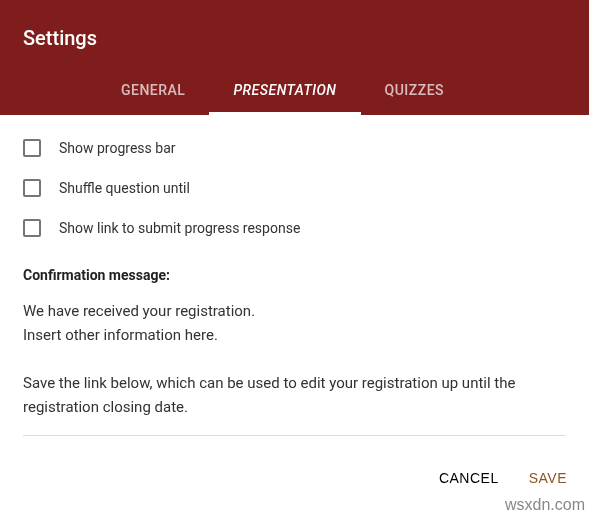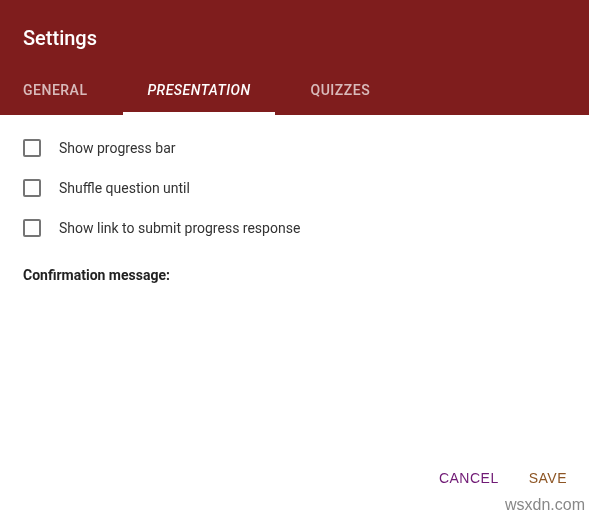--- a/index.html
+++ b/index.html
@@ -22,22 +22,23 @@
       color: #fff;
       padding: 0;
     }
     .title {
       font-size: 20px;
       font-weight: 500;
       padding: 26px 23px 18px;
     }
     .tabs {
       display: flex;
-      gap: 12px;
+      gap: 0;
       padding: 0 23px;
+      justify-content: center;
     }
     .tab {
       padding: 14px 24px 14px;
       font-size: 14px;
       font-weight: 500;
       letter-spacing: 0.5px;
       cursor: pointer;
       color: rgba(255,255,255,0.7);
       border-bottom: 3px solid transparent;
       position: relative;
@@ -93,21 +94,21 @@
     }
     .btn {
       font-size: 14px;
       font-weight: 500;
       letter-spacing: 0.5px;
       cursor: pointer;
       padding: 8px 0;
       border: none;
       background: none;
     }
-    .btn-cancel { color: #701a75; }
+    .btn-cancel { color: #000000; }
     .btn-save { color: #8d5524; }
     .watermark {
       position: absolute;
       right: 4px;
       bottom: 2px;
       font-size: 16px;
       color: #888;
       font-family: Arial, sans-serif;
     }
   </style>
@@ -132,20 +133,24 @@
     <div class="checkbox-row">
       <div class="checkbox"></div>
       <span class="checkbox-label">Shuffle question until</span>
     </div>
     <div class="checkbox-row">
       <div class="checkbox"></div>
       <span class="checkbox-label">Show link to submit progress response</span>
     </div>
 
     <div class="section-title">Confirmation message:</div>
+    <div class="message-area">We have received your registration.
+Insert other information here.
+
+Save the link below, which can be used to edit your registration up until the registration closing date.</div>
   </div>
 
   <div class="actions">
     <button class="btn btn-cancel">CANCEL</button>
     <button class="btn btn-save">SAVE</button>
   </div>
 
   <div class="watermark">wsxdn.com</div>
 </div>
 

